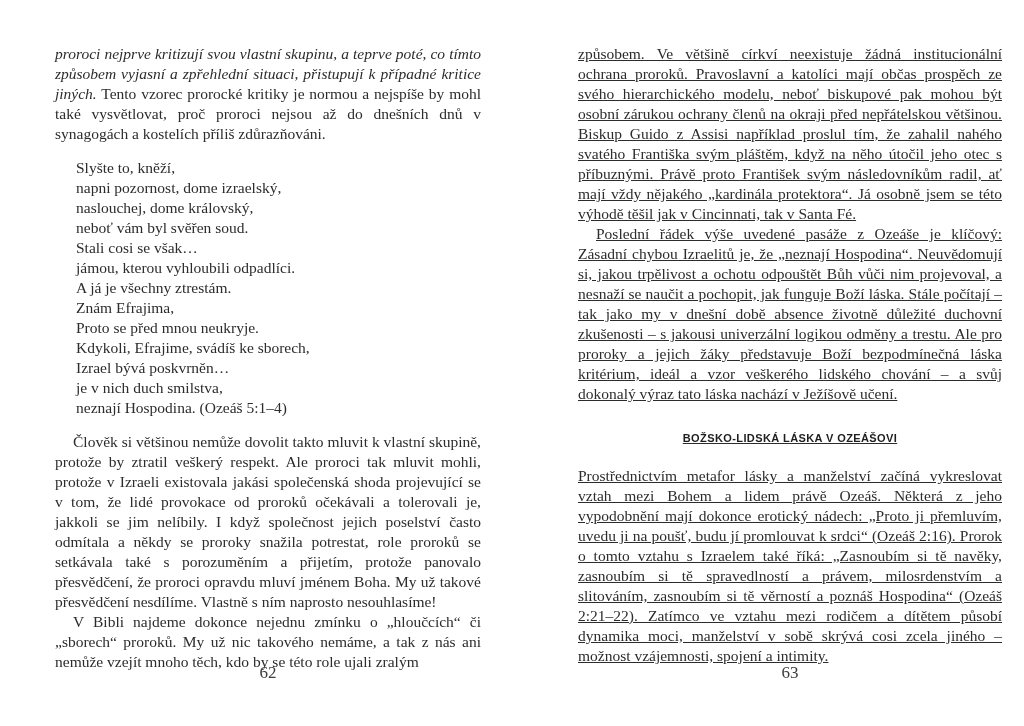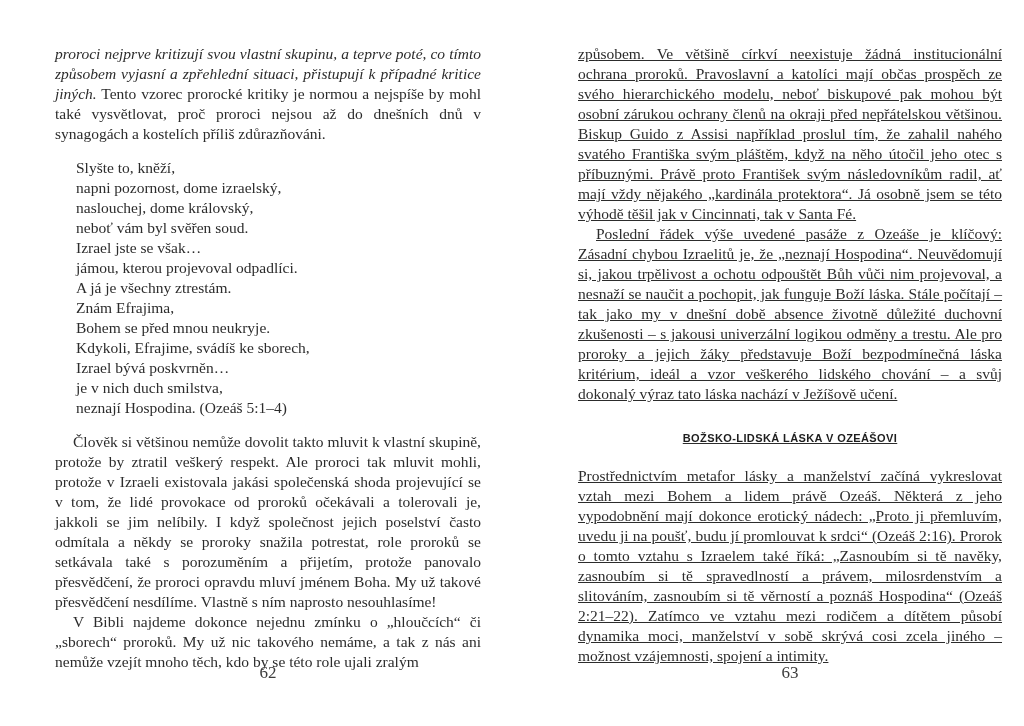--- a/index.html
+++ b/index.html
@@ -75,25 +75,25 @@
 
   <div id="page-left" class="page">
     <div id="col-left" class="col">
       <p><span class="lead-italic">proroci nejprve kritizují svou vlastní skupinu, a teprve poté, co tímto způsobem vyjasní a zpřehlední situaci, přistupují k případné kritice jiných.</span><span> Tento vzorec prorocké kritiky je normou a nejspíše by mohl také vysvětlovat, proč proroci nejsou až do dnešních dnů v synagogách a kostelích příliš zdůrazňováni.</span></p>
 
       <div class="poem">
         <div class="poem-line">Slyšte to, kněží,</div>
         <div class="poem-line">napni pozornost, dome izraelský,</div>
         <div class="poem-line">naslouchej, dome královský,</div>
         <div class="poem-line">neboť vám byl svěřen soud.</div>
-        <div class="poem-line">Izrael jste se však…</div>
-        <div class="poem-line">jámou, kterou projevoval odpadlíci.</div>
+        <div class="poem-line">Stali cosi se však…</div>
+        <div class="poem-line">jámou, kterou vyhloubili odpadlíci.</div>
         <div class="poem-line">A já je všechny ztrestám.</div>
         <div class="poem-line">Znám Efrajima,</div>
-        <div class="poem-line">Bohem se před mnou neukryje.</div>
+        <div class="poem-line">Proto se před mnou neukryje.</div>
         <div class="poem-line">Kdykoli, Efrajime, svádíš ke sborech,</div>
         <div class="poem-line">Izrael bývá poskvrněn…</div>
         <div class="poem-line">je v nich duch smilstva,</div>
         <div class="poem-line">neznají Hospodina. (Ozeáš 5:1–4)</div>
       </div>
 
       <p class="indent">Člověk si většinou nemůže dovolit takto mluvit k vlastní skupině, protože by ztratil veškerý respekt. Ale proroci tak mluvit mohli, protože v Izraeli existovala jakási společenská shoda projevující se v tom, že lidé provokace od proroků očekávali a tolerovali je, jakkoli se jim nelíbily. I když společnost jejich poselství často odmítala a někdy se proroky snažila potrestat, role proroků se setkávala také s porozuměním a přijetím, protože panovalo přesvědčení, že proroci opravdu mluví jménem Boha. My už takové přesvědčení nesdílíme. Vlastně s ním naprosto nesouhlasíme!</p>
       <p class="indent">V Bibli najdeme dokonce nejednu zmínku o „hloučcích“ či „sborech“ proroků. My už nic takového nemáme, a tak z nás ani nemůže vzejít mnoho těch, kdo by se této role ujali zralým</p>
     </div>
     <div id="pagenum-left" class="pagenum">62</div>

